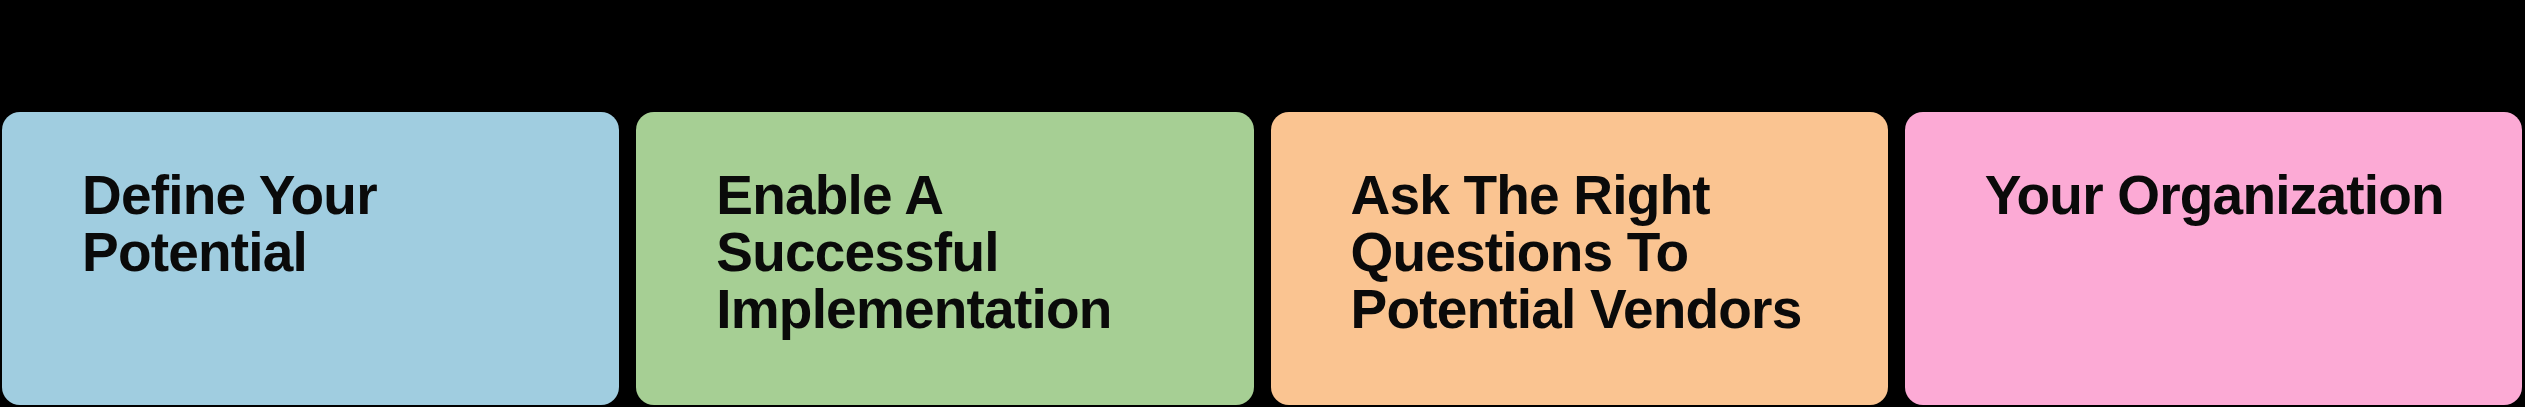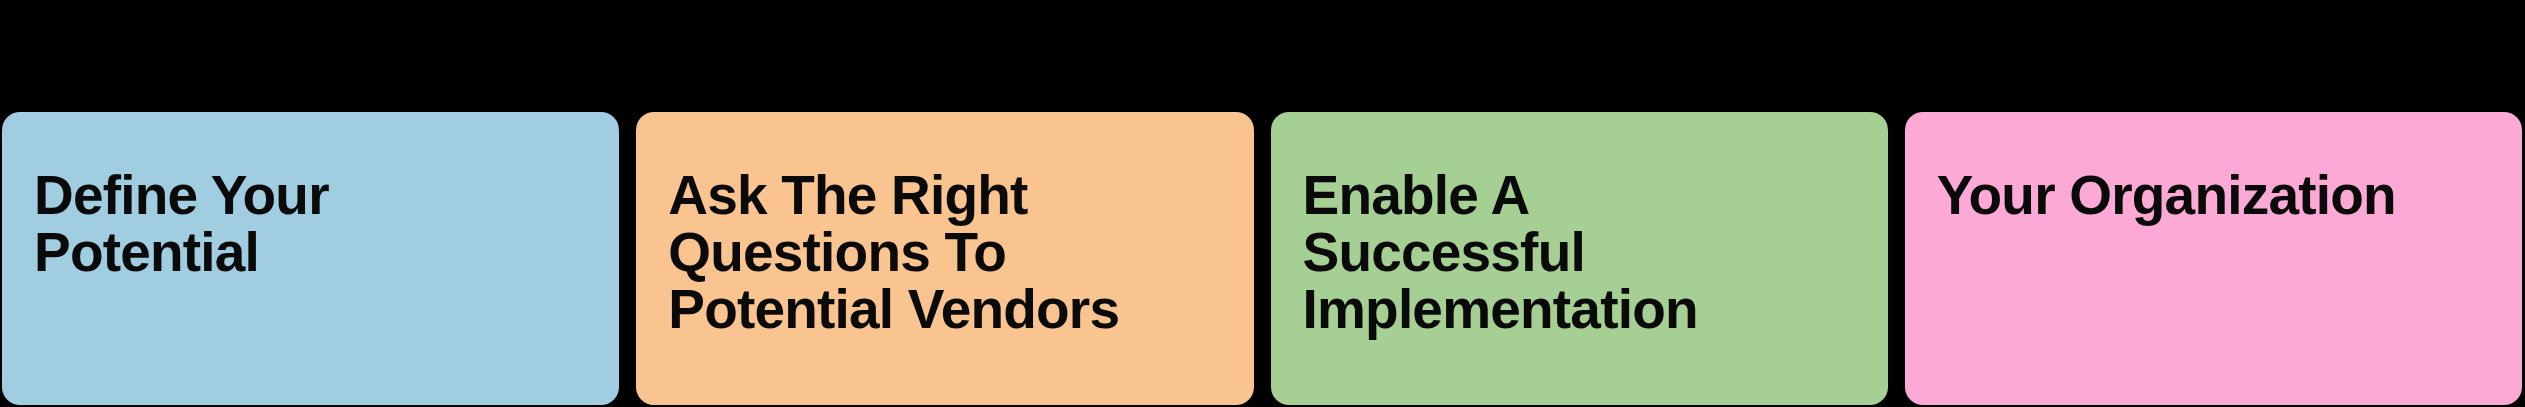--- a/index.html
+++ b/index.html
@@ -19,21 +19,21 @@
     top: 112px;
     left: 2px;
     right: 3px;
     bottom: 2px;
     display: flex;
     gap: 17px;
   }
   .card {
     flex: 1 1 0;
     border-radius: 18px;
-    padding: 55px 36px 0 32px;
+    padding: 55px 36px 0 80px;
     box-sizing: border-box;
     overflow: hidden;
   }
   .card-title {
     margin: 0;
     font-size: 55px;
     line-height: 57px;
     font-weight: 700;
     letter-spacing: -0.8px;
     color: #0a0a0a;
@@ -48,33 +48,33 @@
 
 <div class="cards-row">
 
   <section class="card" style="background-color: rgb(160, 205, 224);">
     <h2 class="card-title">
       <span class="line">Define Your</span>
       <span class="line">Potential</span>
     </h2>
   </section>
 
+  <section class="card" style="background-color: rgb(166, 207, 148);">
+    <h2 class="card-title">
+      <span class="line">Enable A</span>
+      <span class="line">Successful</span>
+      <span class="line">Implementation</span>
+    </h2>
+  </section>
+
   <section class="card" style="background-color: rgb(250, 196, 145);">
     <h2 class="card-title">
       <span class="line">Ask The Right</span>
       <span class="line">Questions To</span>
       <span class="line">Potential Vendors</span>
-    </h2>
-  </section>
-
-  <section class="card" style="background-color: rgb(166, 207, 148);">
-    <h2 class="card-title">
-      <span class="line">Enable A</span>
-      <span class="line">Successful</span>
-      <span class="line">Implementation</span>
     </h2>
   </section>
 
   <section class="card" style="background-color: rgb(252, 170, 213);">
     <h2 class="card-title">
       <span class="line">Your Organization</span>
     </h2>
   </section>
 
 </div>

